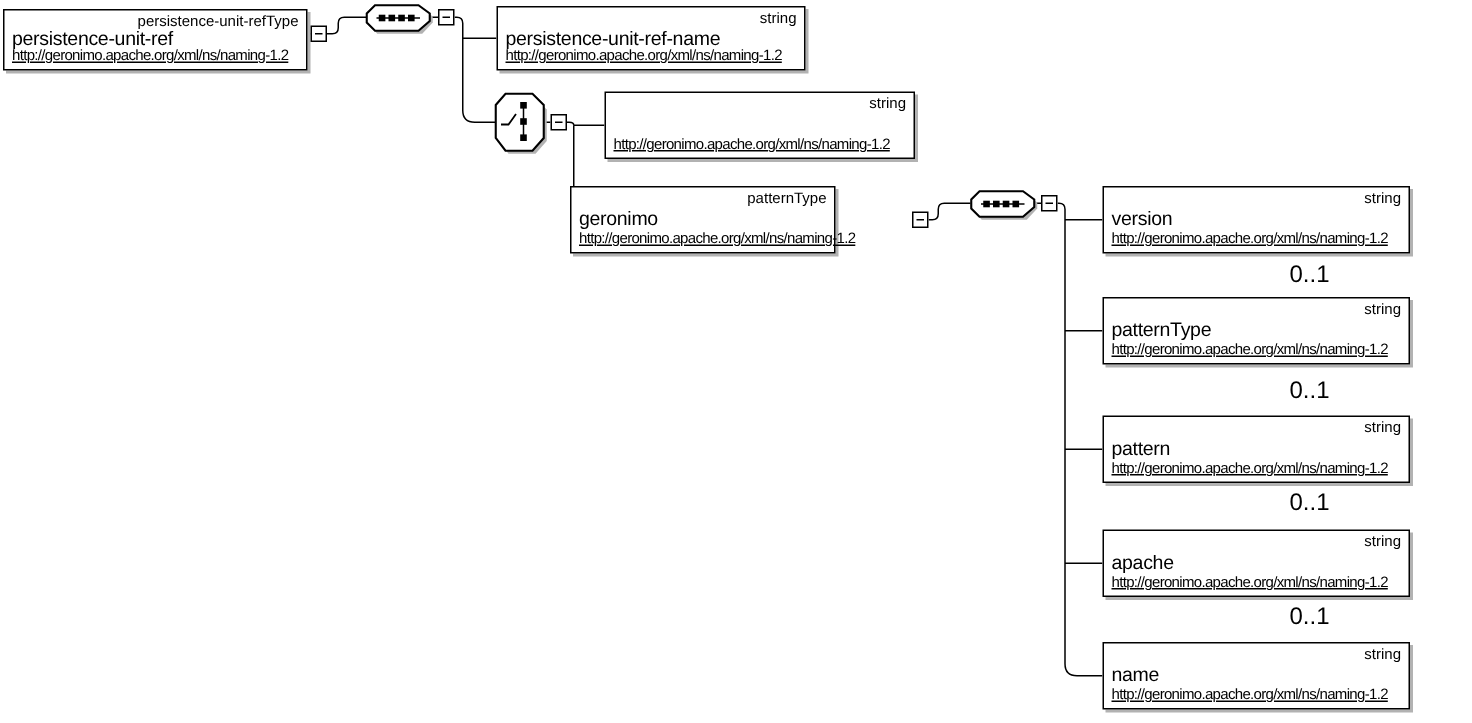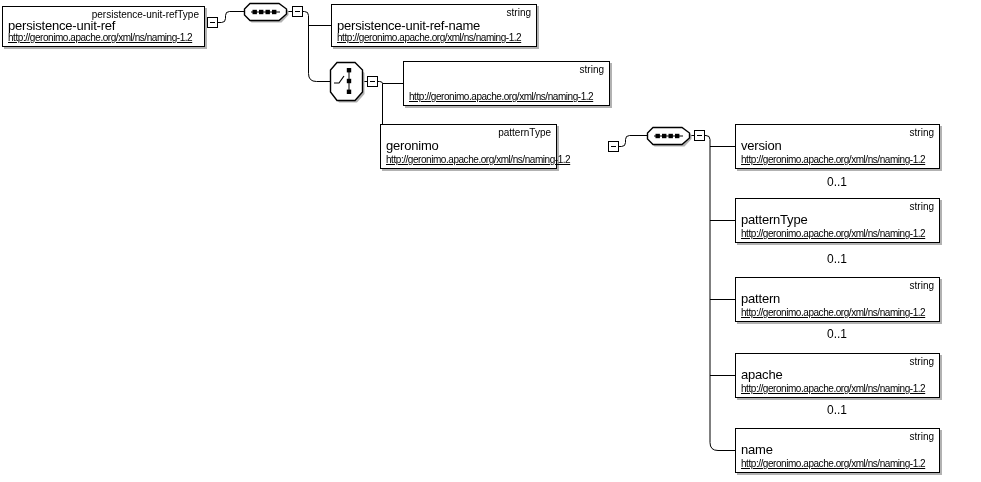--- a/index.html
+++ b/index.html
@@ -73,23 +73,24 @@
     display: block;
     width: 5px;
     height: 1px;
     background: #000000;
   }
   .comp {
     position: absolute;
   }
   .card {
     position: absolute;
-    font-size: 12px;
+    font-size: 16px;
     transform: translateX(-50%);
     white-space: nowrap;
+    margin-left: 36px;
   }
 </style>
 </head>
 <body>
 
 <div class="canvas">
 
   <svg class="lines" width="981" height="482" viewBox="0 0 981 482" fill="none" stroke="#000000" stroke-width="1">
 
     <path d="M 205,22.5 H 207"></path>

